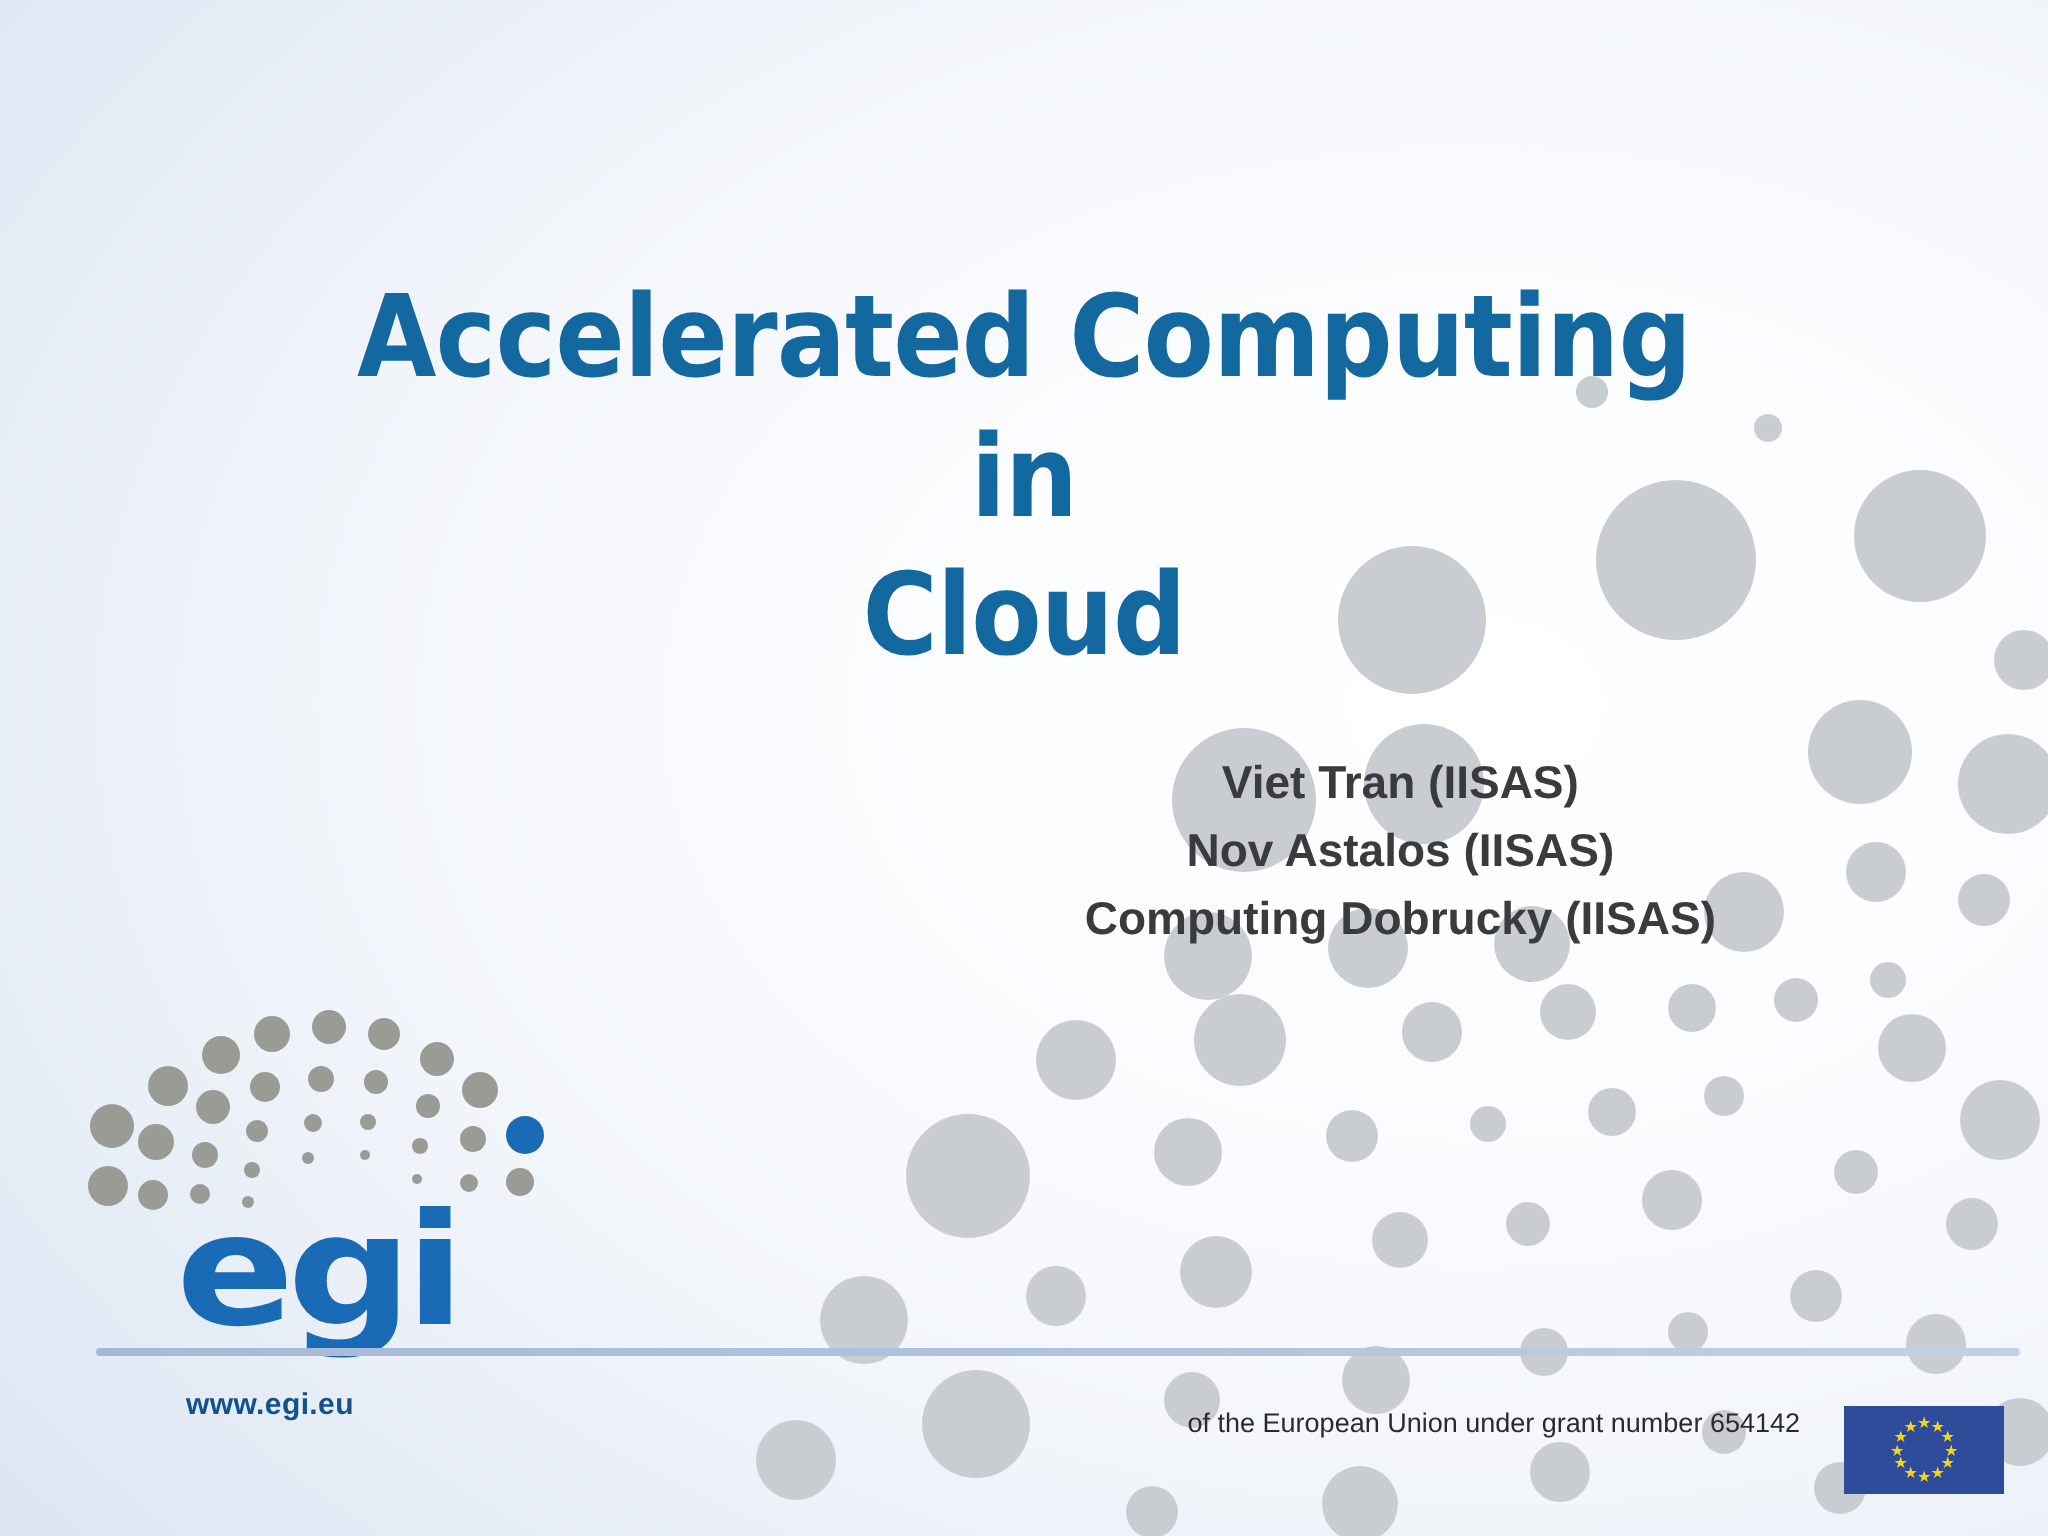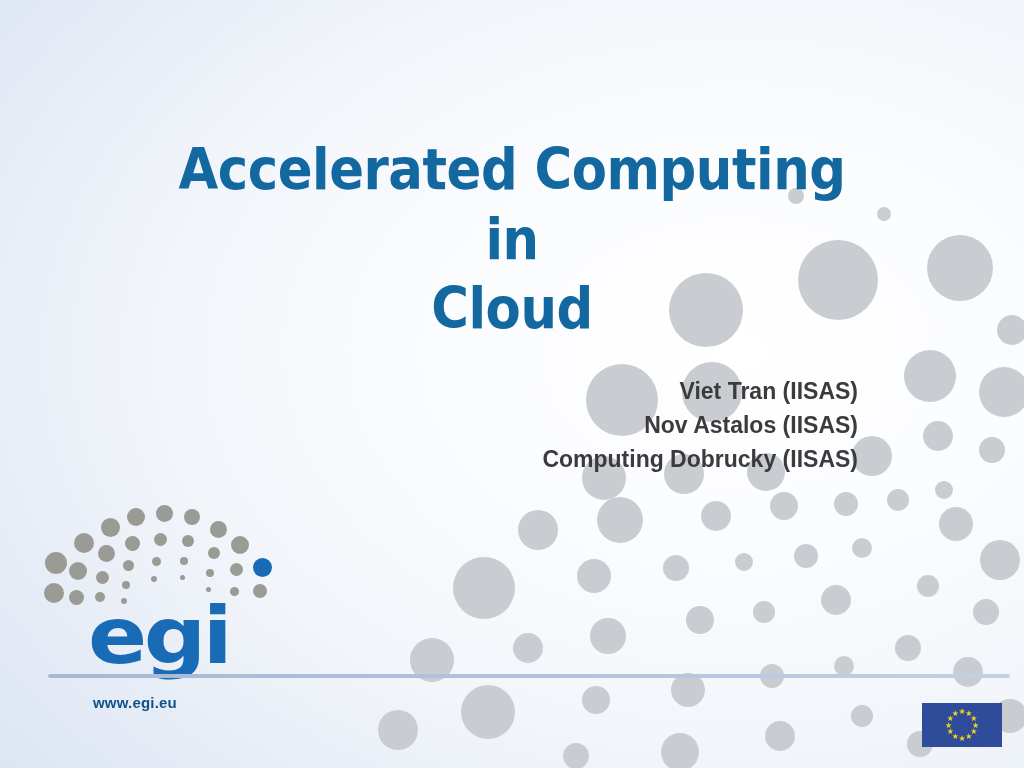--- a/index.html
+++ b/index.html
@@ -45,21 +45,21 @@
     transform:scaleX(0.9);
     transform-origin:center top;
     white-space:pre-line;
   }
 
   
   #authors {
     position:absolute;
     right:166px;
     top:374px;
-    text-align:right;
+    text-align:center;
     color:#3b3b3d;
     font-weight:bold;
     font-size:23px;
     line-height:1.48;
   }
   #authors .author { display:block; white-space:nowrap; }
 
   
   #logo { position:absolute; left:48px; top:505px; width:215px; height:160px; }
   #logo .arcdot { position:absolute; border-radius:50%; background:#9b9b95; }
@@ -236,20 +236,21 @@
         <div class="arcdot" style="left: 205px; top: 79px; width: 14px; height: 14px; background: rgb(155, 155, 149);"></div>
       </div>
     <div id="egi-word">egi</div>
   </div>
 
   <div id="divider"></div>
 
   <div id="url">www.egi.eu</div>
 
   <div id="funding">
+      <span>of the European Union under grant number 654142</span>
     </div>
 
   <div id="euflag" style="background: rgb(47, 76, 155);">
       <div class="star" style="color: rgb(245, 214, 23); left: 36.5px; top: 5px;">★</div>
       <div class="star" style="color: rgb(245, 214, 23); left: 43.25px; top: 6.80866px;">★</div>
       <div class="star" style="color: rgb(245, 214, 23); left: 48.1913px; top: 11.75px;">★</div>
       <div class="star" style="color: rgb(245, 214, 23); left: 50px; top: 18.5px;">★</div>
       <div class="star" style="color: rgb(245, 214, 23); left: 48.1913px; top: 25.25px;">★</div>
       <div class="star" style="color: rgb(245, 214, 23); left: 43.25px; top: 30.1913px;">★</div>
       <div class="star" style="color: rgb(245, 214, 23); left: 36.5px; top: 32px;">★</div>

